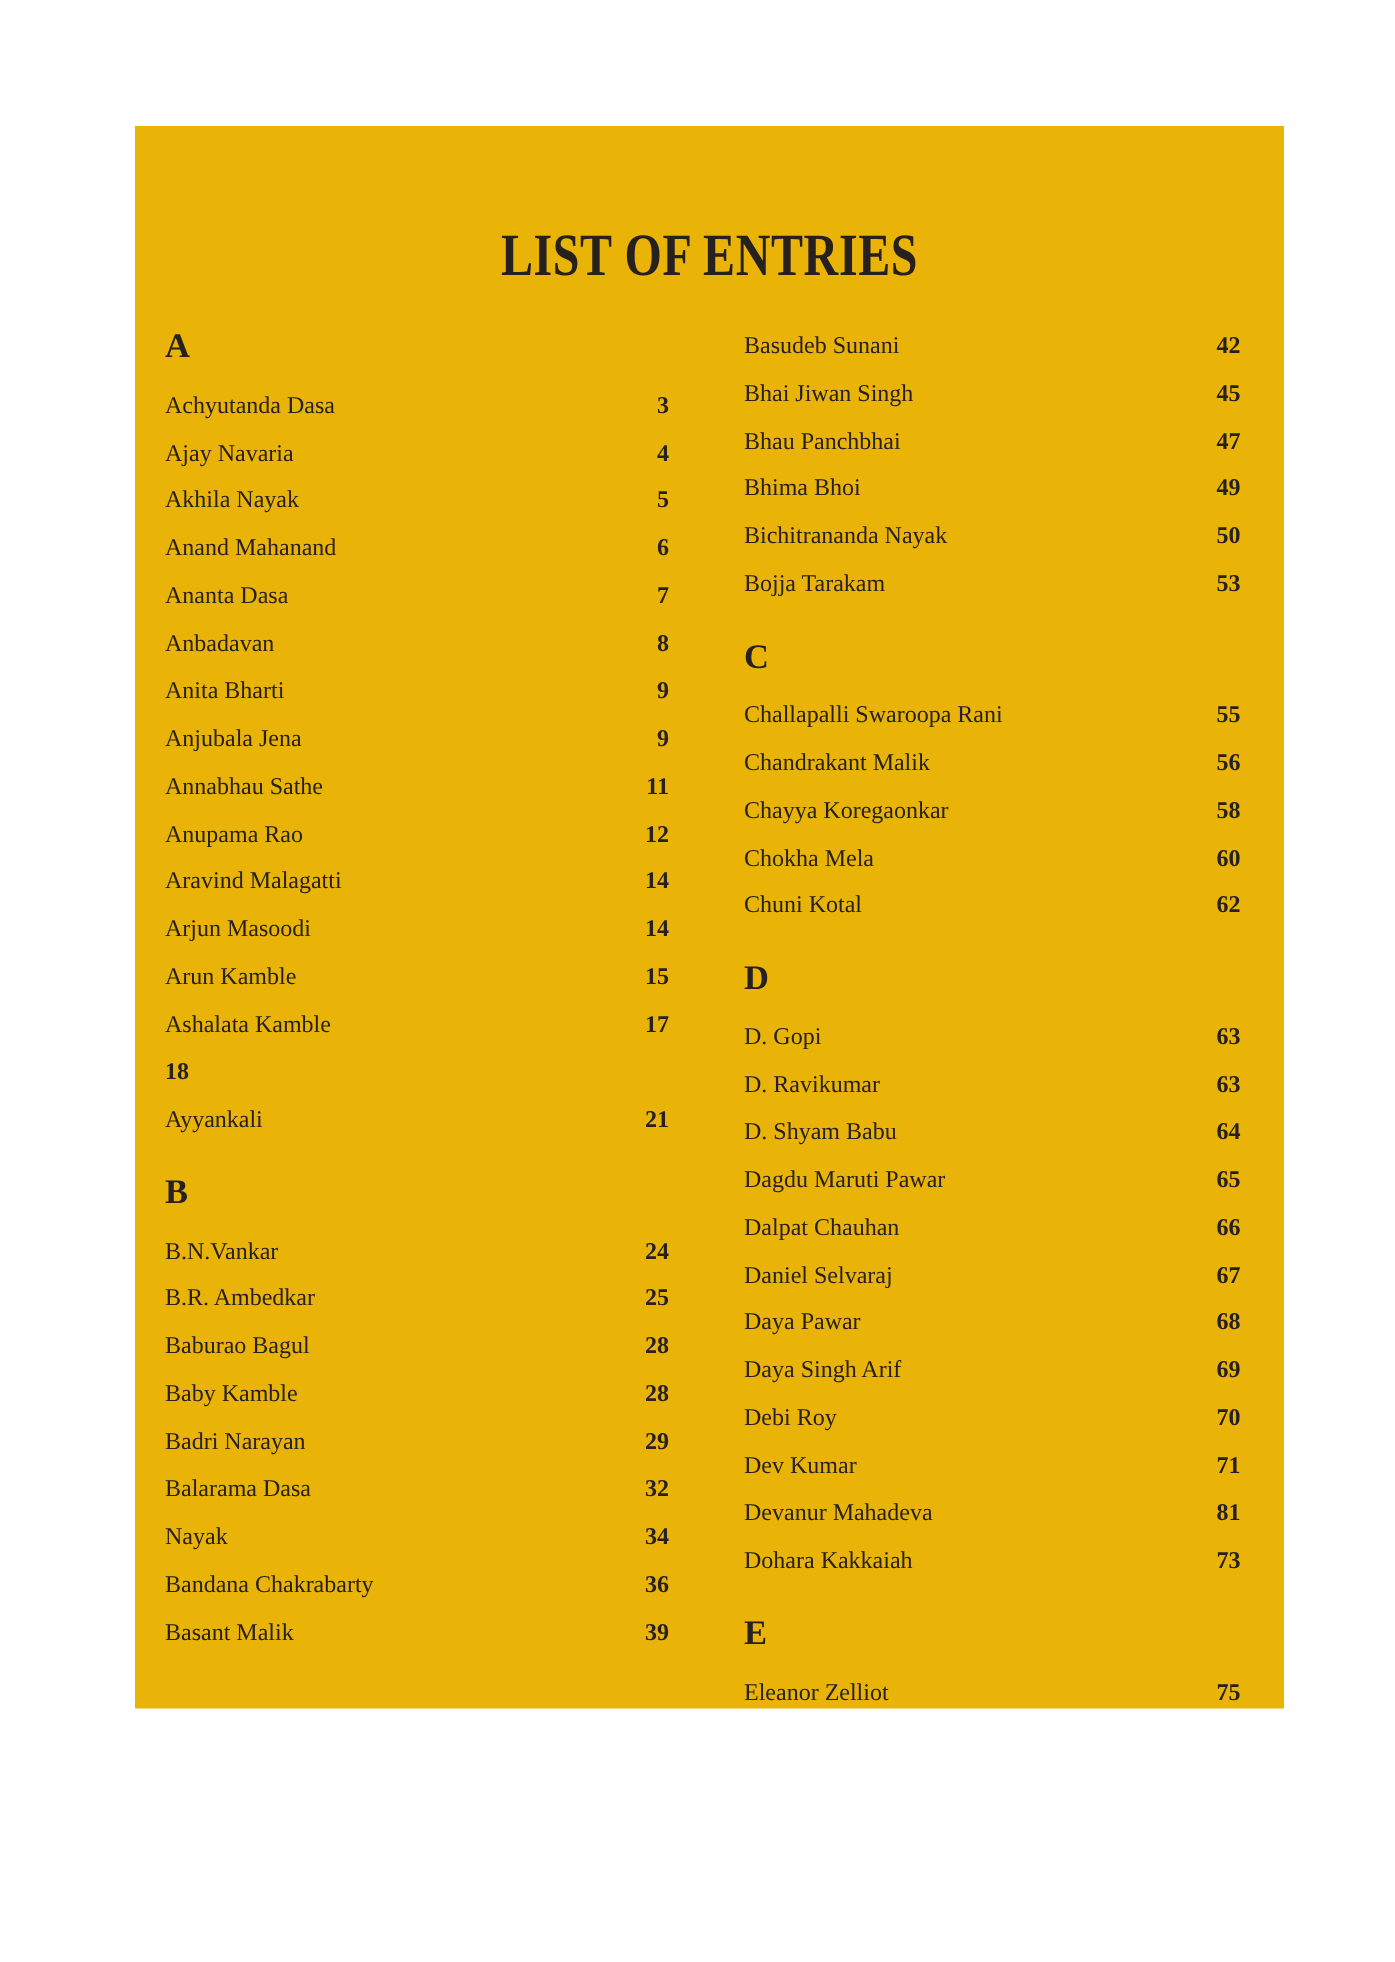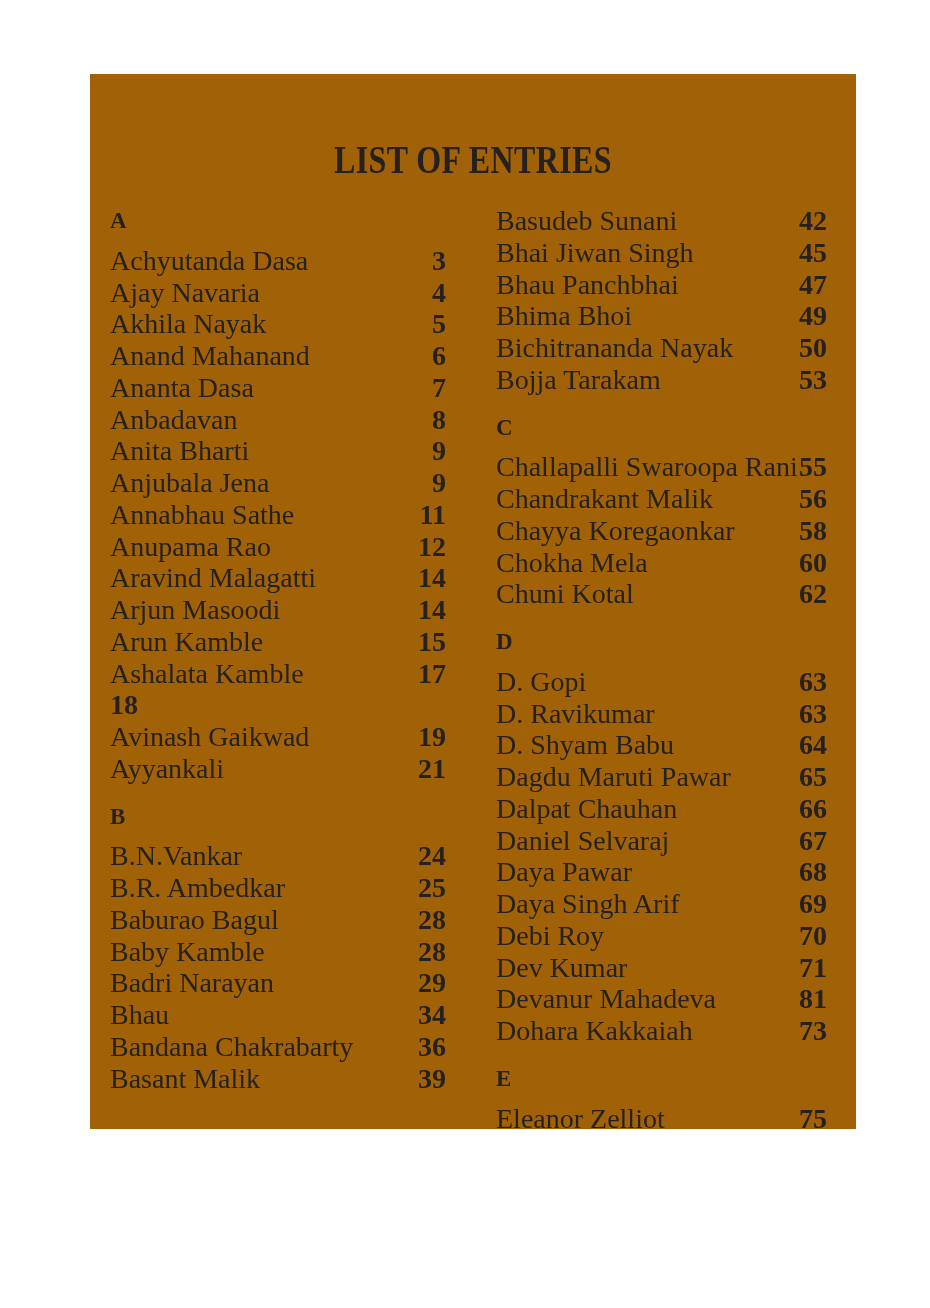--- a/index.html
+++ b/index.html
@@ -11,24 +11,24 @@
     width: 930px;
     height: 1308px;
     position: relative;
     overflow: hidden;
     font-family: "Liberation Serif", serif;
     color: #26211e;
   }
   .sheet {
     position: absolute;
     left: 90px;
-    top: 74px;
+    top: 84px;
     width: 766px;
     height: 1055px;
-    background: #a16207;
+    background: #eab308;
   }
   .title {
     position: absolute;
     top: 39px;
     left: 0;
     right: 0;
     text-align: center;
     font-size: 40px;
     font-weight: bold;
     line-height: 1;
@@ -51,21 +51,21 @@
     margin-top: 16px;
     margin-bottom: 8px;
   }
   .section-heading:first-child { margin-top: 0; }
   .entry-row {
     height: 31.75px;
     line-height: 31.75px;
     display: flex;
     justify-content: space-between;
     align-items: flex-end;
-    font-size: 28px;
+    font-size: 16px;
   }
   .entry-name { white-space: nowrap; }
   .entry-page { text-align: right; font-weight: bold; }
 </style>
 </head>
 <body>
 
 <div class="sheet">
   <h1 class="title">LIST OF ENTRIES</h1>
 
@@ -124,24 +124,20 @@
         <span class="entry-page">15</span>
       </div>
       <div class="entry-row">
         <span class="entry-name">Ashalata Kamble</span>
         <span class="entry-page">17</span>
       </div>
       <div class="entry-row">
         <span class="entry-page">18</span>
       </div>
       <div class="entry-row">
-        <span class="entry-name">Avinash Gaikwad</span>
-        <span class="entry-page">19</span>
-      </div>
-      <div class="entry-row">
         <span class="entry-name">Ayyankali</span>
         <span class="entry-page">21</span>
       </div>
       <div class="section-heading">B</div>
       <div class="entry-row">
         <span class="entry-name">B.N.Vankar</span>
         <span class="entry-page">24</span>
       </div>
       <div class="entry-row">
         <span class="entry-name">B.R. Ambedkar</span>
@@ -153,21 +149,25 @@
       </div>
       <div class="entry-row">
         <span class="entry-name">Baby Kamble</span>
         <span class="entry-page">28</span>
       </div>
       <div class="entry-row">
         <span class="entry-name">Badri Narayan</span>
         <span class="entry-page">29</span>
       </div>
       <div class="entry-row">
-        <span class="entry-name">Bhau</span>
+        <span class="entry-name">Balarama Dasa</span>
+        <span class="entry-page">32</span>
+      </div>
+      <div class="entry-row">
+        <span class="entry-name">Nayak</span>
         <span class="entry-page">34</span>
       </div>
       <div class="entry-row">
         <span class="entry-name">Bandana Chakrabarty</span>
         <span class="entry-page">36</span>
       </div>
       <div class="entry-row">
         <span class="entry-name">Basant Malik</span>
         <span class="entry-page">39</span>
       </div>

